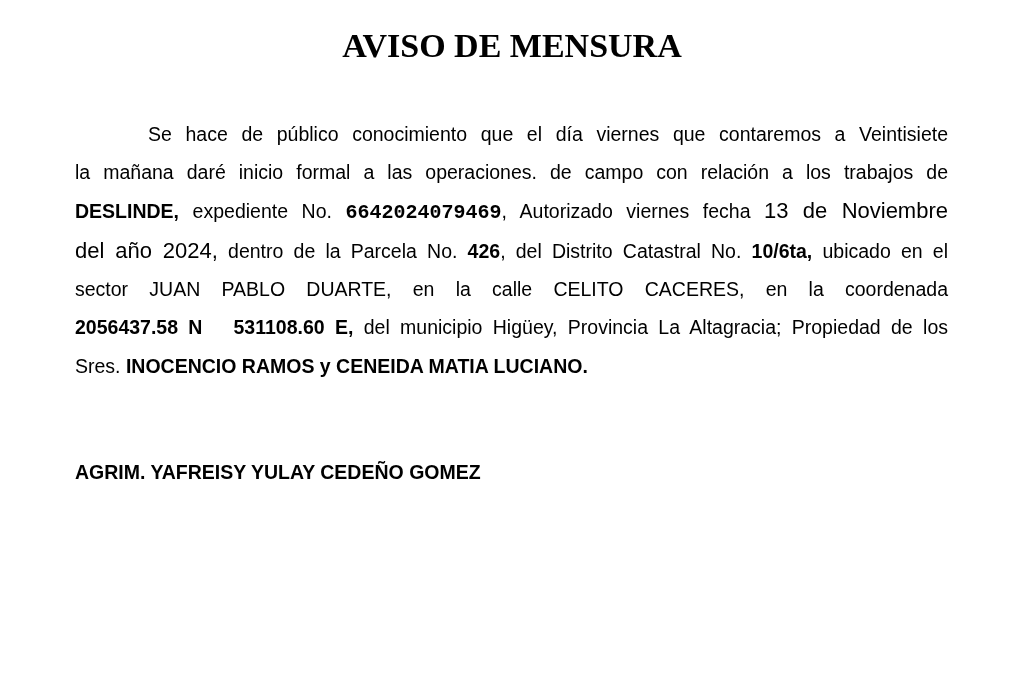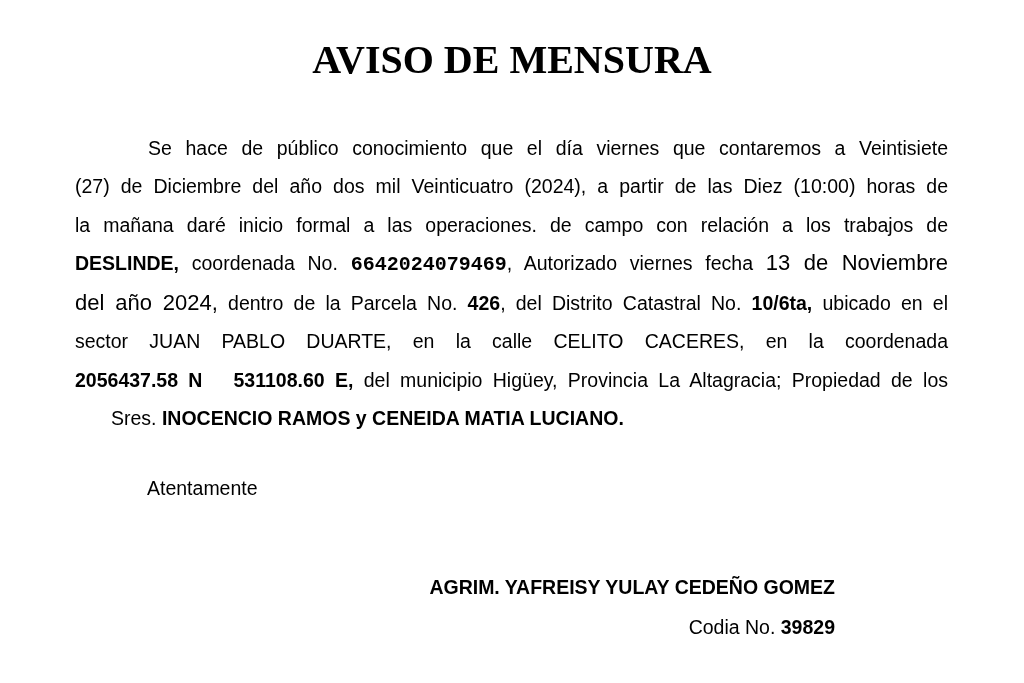--- a/index.html
+++ b/index.html
@@ -15,44 +15,43 @@
     font-family: "Liberation Sans", sans-serif;
   }
   .page {
     position: relative;
     width: 1024px;
     height: 683px;
     background: #ffffff;
   }
   .doc-title {
     margin: 0;
-    padding-top: 40px;
+    padding-top: 26px;
     text-align: center;
     font-family: "Liberation Serif", serif;
     font-weight: 700;
-    font-size: 40px;
+    font-size: 34px;
     letter-spacing: 0px;
     line-height: 40px;
   }
   .body-text {
     margin: 49px 76px 0 75px; 
     font-size: 19.5px;
     line-height: 38.3px;
   }
   .para-line {
     text-align: justify;
     text-align-last: justify;
     white-space: normal;
   }
   .para-line.first {
     text-indent: 73px;
   }
   .para-line.last {
     text-align-last: left;
-    margin-left: 36px;
   }
   .run-regular { }
   .run-bold {
     font-weight: 700;
   }
   .run-bold-serif {
     font-weight: 700;
     font-family: Liberation Mono, monospace;
     font-size: 20px;
   }
@@ -61,48 +60,45 @@
   }
   .closing {
     margin: 40px 0 0 147px;
     font-size: 19.5px;
     line-height: 23px;
   }
   .signature {
     margin-top: 67px;
     margin-left: 75px;
     width: 760px;
-    text-align: right;
+    text-align: left;
     font-size: 19.5px;
   }
   .sig-line {
     line-height: 40px;
   }
   .sig-name {
     font-weight: 700;
   }
 </style>
 </head>
 <body>
 
 <div class="page">
 
   <h1 class="doc-title">AVISO DE MENSURA</h1>
 
   <div class="body-text">
       <div class="para-line first"><span class="run-regular">Se hace de público conocimiento que el día viernes que contaremos a Veintisiete</span></div>
-      <div class="para-line"><span class="run-regular">(27) de Diciembre del año dos mil Veinticuatro (2024), a partir de las Diez (10:00) horas de</span></div>
       <div class="para-line"><span class="run-regular">la mañana daré inicio formal a las operaciones. de campo con relación a los trabajos de</span></div>
-      <div class="para-line"><span class="run-bold">DESLINDE,</span><span class="run-regular"> coordenada No. </span><span class="run-bold-serif">6642024079469</span><span class="run-regular">, Autorizado viernes fecha </span><span class="run-small">13 de Noviembre</span></div>
+      <div class="para-line"><span class="run-bold">DESLINDE,</span><span class="run-regular"> expediente No. </span><span class="run-bold-serif">6642024079469</span><span class="run-regular">, Autorizado viernes fecha </span><span class="run-small">13 de Noviembre</span></div>
       <div class="para-line"><span class="run-small">del año 2024,</span><span class="run-regular"> dentro de la Parcela No. </span><span class="run-bold">426</span><span class="run-regular">, del Distrito Catastral No. </span><span class="run-bold">10/6ta,</span><span class="run-regular"> ubicado en el</span></div>
       <div class="para-line"><span class="run-regular">sector JUAN PABLO DUARTE, en la calle CELITO CACERES, en la coordenada</span></div>
       <div class="para-line"><span class="run-bold">2056437.58 N&nbsp;&nbsp; 531108.60 E,</span><span class="run-regular"> del municipio Higüey, Provincia La Altagracia; Propiedad de los</span></div>
       <div class="para-line last"><span class="run-regular">Sres. </span><span class="run-bold">INOCENCIO RAMOS y CENEIDA MATIA LUCIANO.</span></div>
     </div>
 
-  <div class="closing">Atentamente</div>
 
   <div class="signature">
     <div class="sig-line sig-name">AGRIM. YAFREISY YULAY CEDEÑO GOMEZ</div>
-    <div class="sig-line"><span>Codia No. </span><span class="run-bold">39829</span></div>
   </div>
 
 </div>
 
 </body></html>

